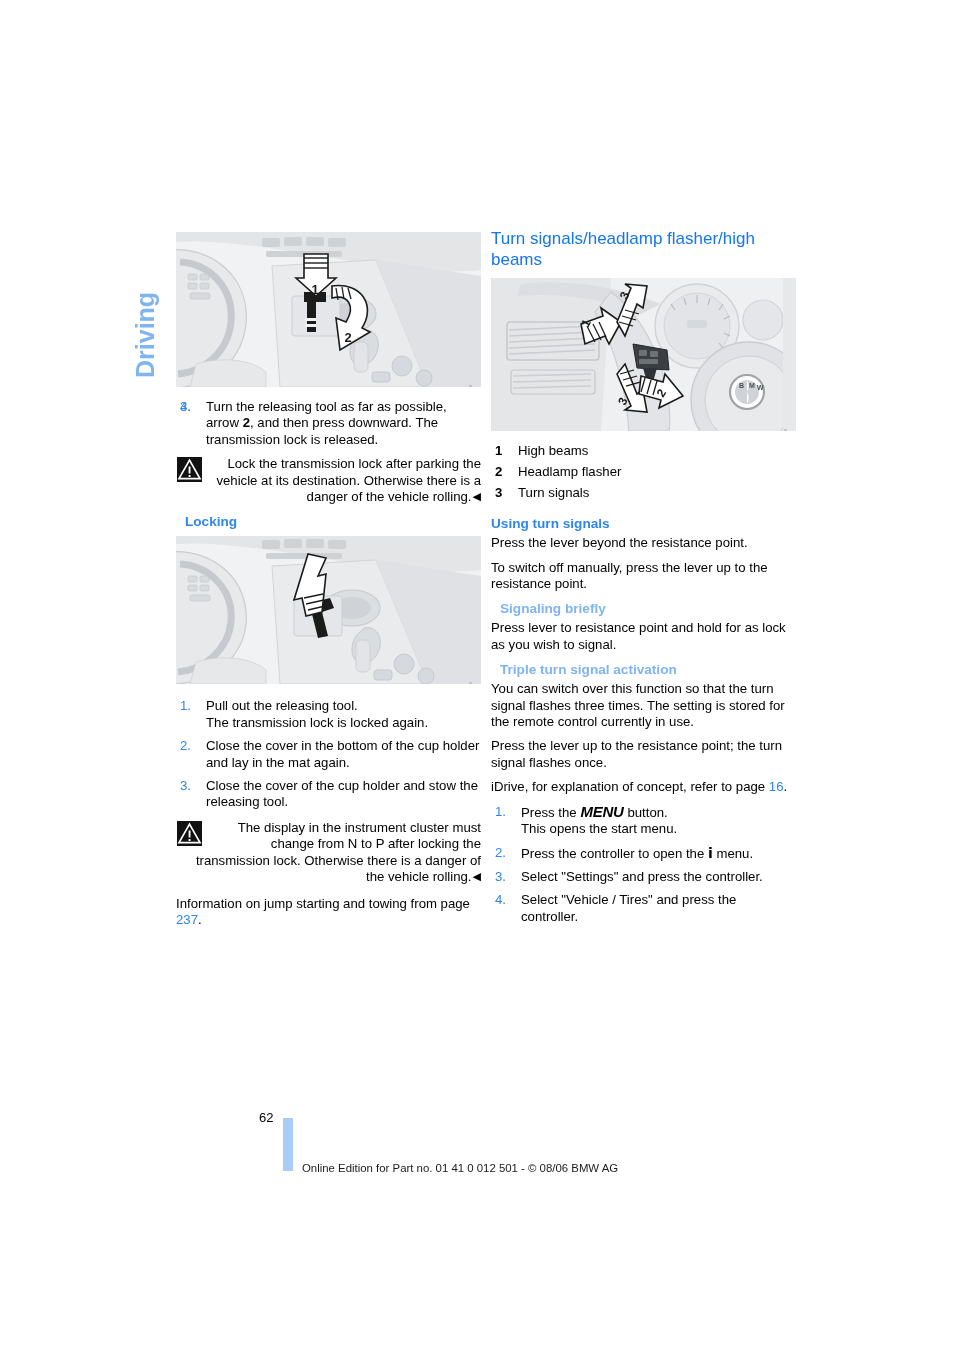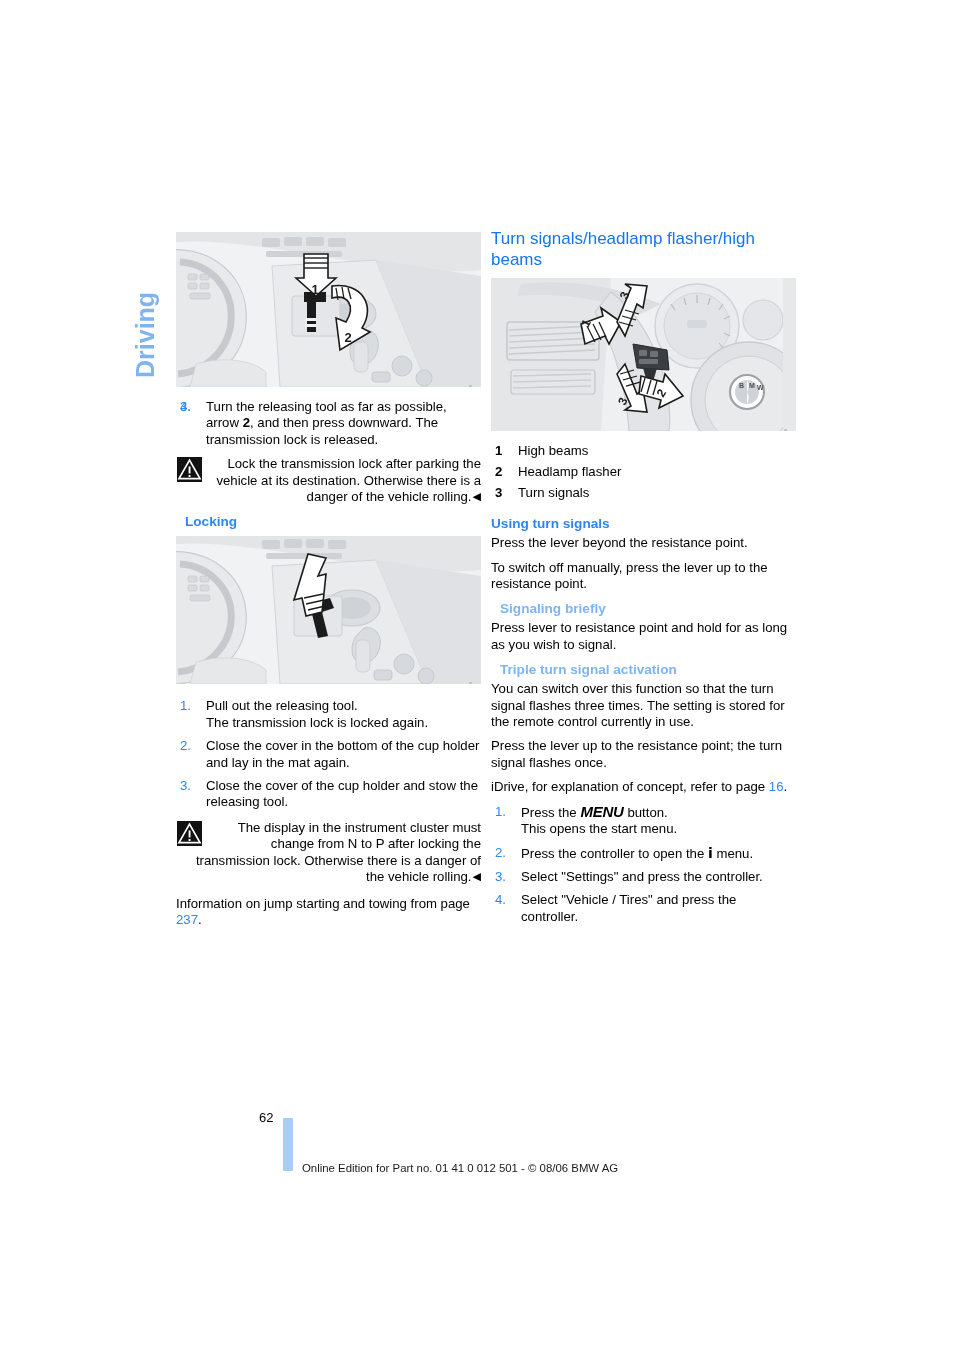--- a/index.html
+++ b/index.html
@@ -524,21 +524,21 @@
         <span>Turn signals</span>
       </li>
     </ul>
 
     <h2 class="sub-head">Using turn signals</h2>
     <p class="body">Press the lever beyond the resistance point.</p>
     <p class="body">To switch off manually, press the lever up to the resistance point.</p>
 
 
     <h2 class="sub-head light sp-before">Signaling briefly</h2>
-    <p class="body">Press lever to resistance point and hold for as long as you wish to signal.</p>
+    <p class="body">Press lever to resistance point and hold for as lock as you wish to signal.</p>
 
     <h2 class="sub-head light sp-before">Triple turn signal activation</h2>
     <p class="body">You can switch over this function so that the turn signal flashes three times. The setting is stored for the remote control currently in use.</p>
     <p class="body">Press the lever up to the resistance point; the turn signal flashes once.</p>
 
     <p class="body">iDrive, for explanation of concept, refer to page <span class="pglink">16</span>.</p>
 
     <ol class="steps">
       <li>
         <span class="num">1.</span>

